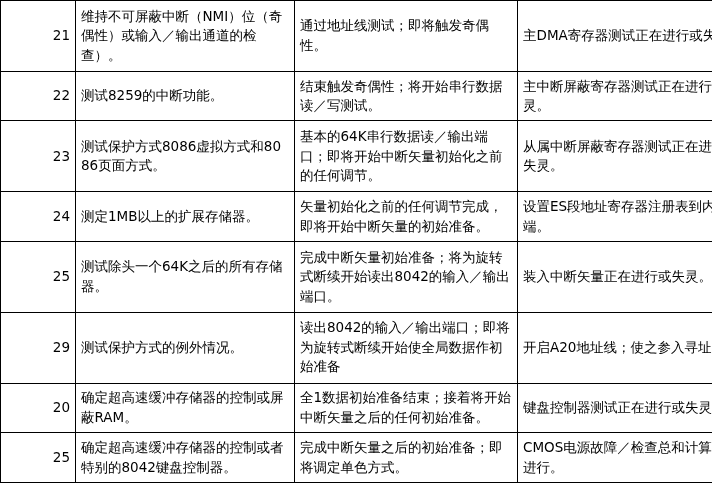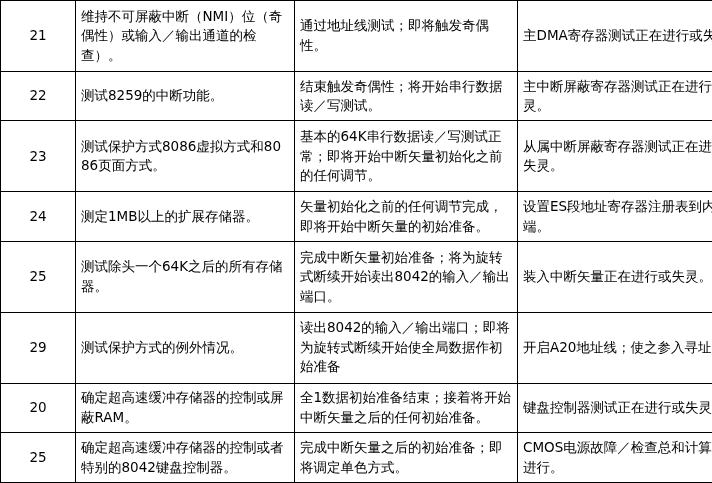--- a/index.html
+++ b/index.html
@@ -23,21 +23,21 @@
   table.doc-table td {
     border: 1px solid #000000;
     vertical-align: middle;
     padding: 3px 5px;
     font-size: 13.5px;
     line-height: 1.45;
     word-break: break-all;
   }
   td.col-num {
     width: 64px;
-    text-align: center;
+    text-align: right;
     vertical-align: middle;
     font-size: 14px;
   }
   td.col-a {
     width: 208px;
   }
   td.col-b {
     width: 212px;
   }
   td.col-c {
@@ -82,21 +82,21 @@
         </td>
     </tr>
     <tr>
       <td class="col-num">
           <span class="cell-text">23</span>
         </td>
       <td class="col-a">
           <span class="cell-text">测试保护方式8086虚拟方式和8086页面方式。</span>
         </td>
       <td class="col-b">
-          <span class="cell-text">基本的64K串行数据读／写测试正常；即将开始中断矢量初始化之前的任何调节。</span>
+          <span class="cell-text">基本的64K串行数据读／输出端口；即将开始中断矢量初始化之前的任何调节。</span>
         </td>
       <td class="col-c">
           <span class="cell-text">从属中断屏蔽寄存器测试正在进行或失灵。</span>
         </td>
     </tr>
     <tr>
       <td class="col-num">
           <span class="cell-text">24</span>
         </td>
       <td class="col-a">

